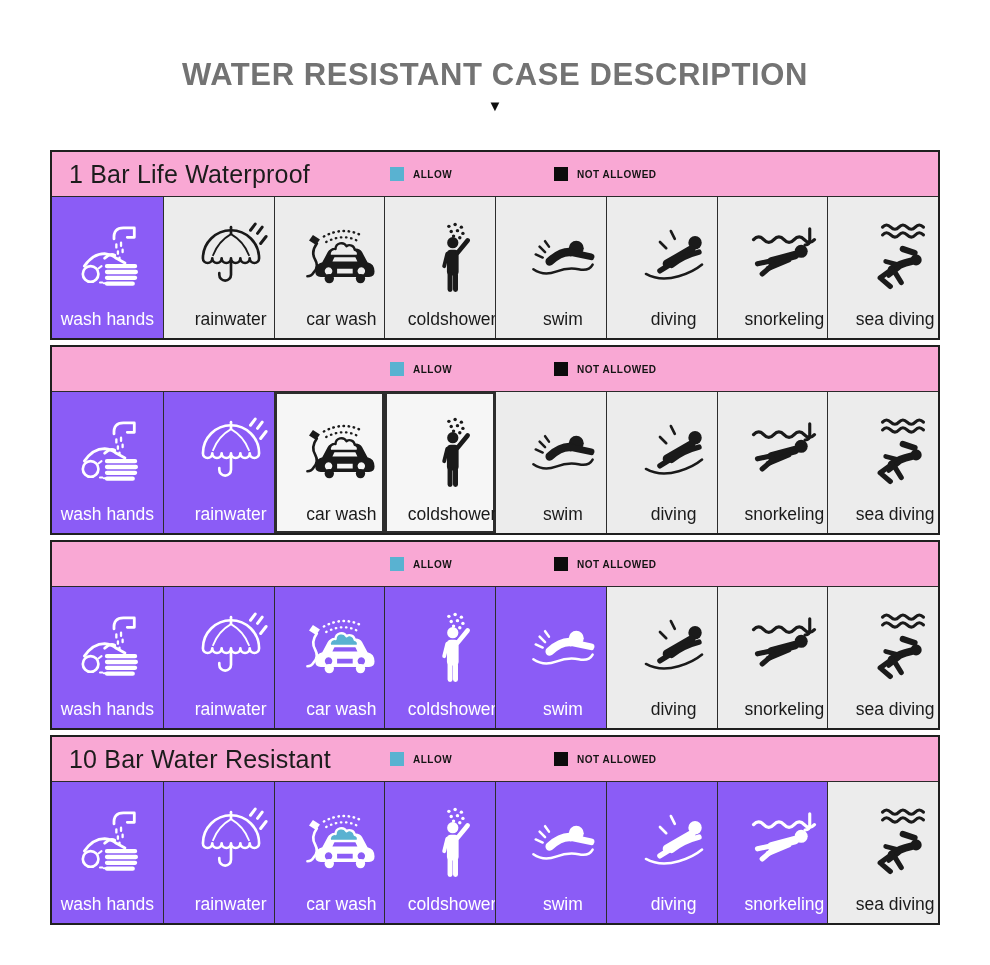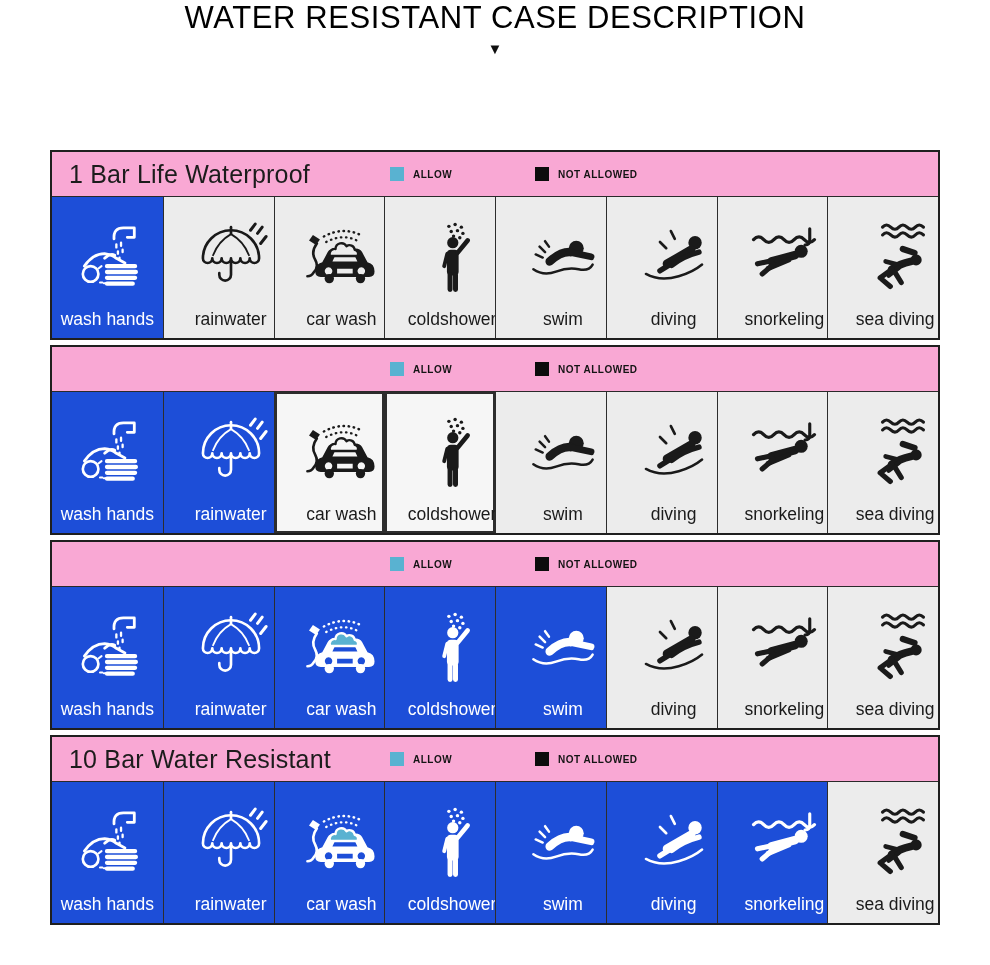--- a/index.html
+++ b/index.html
@@ -3,22 +3,22 @@
 <meta charset="utf-8">
 <style>
   html,body { margin:0; padding:0; }
   body {
     width:990px; height:965px; position:relative;
     background:#ffffff;
     font-family:"Liberation Sans", sans-serif;
     -webkit-font-smoothing:antialiased;
   }
   .page-title {
-    text-align:center; 
-    font-size:31px; font-weight:normal; color:#000000;
+    text-align:center; padding-top:57px;
+    font-size:31px; font-weight:bold; color:#737373;
     letter-spacing:0.6px;
   }
   .down-tri {
     text-align:center; margin-top:5px;
     font-size:15px; color:#0e0e0e; line-height:1;
   }
   .wrap { position:absolute; left:50px; top:150px; width:890px; }
 
   .section {
     border:2px solid #1f1f1f;
@@ -34,39 +34,39 @@
   }
   .sec-title {
     margin-left:17px; font-size:25px; color:#1c1c1c;
     letter-spacing:0.2px; white-space:nowrap;
   }
   .legend-allow, .legend-na {
     position:absolute; top:0; height:100%;
     display:flex; align-items:center; gap:9px;
   }
   .legend-allow { left:338px; }
-  .legend-na   { left:483px; }
+  .legend-na   { left:502px; }
   .swatch { width:14px; height:14px; flex:0 0 auto; }
   .swatch.allow { background:#59b2d1; }
   .swatch.na    { background:#0c0c0c; }
   .legend-label {
     font-size:10px; font-weight:bold; color:#141414; letter-spacing:0.5px;
     white-space:nowrap;
   }
 
   .row {
     display:grid; grid-template-columns:repeat(8,1fr);
     height:141px;
   }
   .cell {
     display:flex; flex-direction:column; align-items:center;
     overflow:hidden; box-sizing:border-box;
   }
   .cell + .cell { border-left:1.5px solid #2d2d2d;padding-left:24px; }
-  .cell[data-state="allow"] { background:#1d4ed8; color:#ffffff; --cell-bg:#59b2d1; }
+  .cell[data-state="allow"] { background:#8b5cf6; color:#ffffff; --cell-bg:#59b2d1; }
   .cell[data-state="no"]    { background:#ececec; color:#1a1a1a; --cell-bg:#ececec; }
   .cell[data-state="no-hl"] {
     background:#f6f6f6; color:#1a1a1a; --cell-bg:#f6f6f6;
     box-shadow:inset 0 0 0 2px #2d2d2d;
   }
   .ic-wrap {
     flex:1 1 auto; display:flex; align-items:center; justify-content:center;
     width:100%; padding-top:4px;
   }
   .ic-wrap svg { width:78px; height:78px; display:block; }

